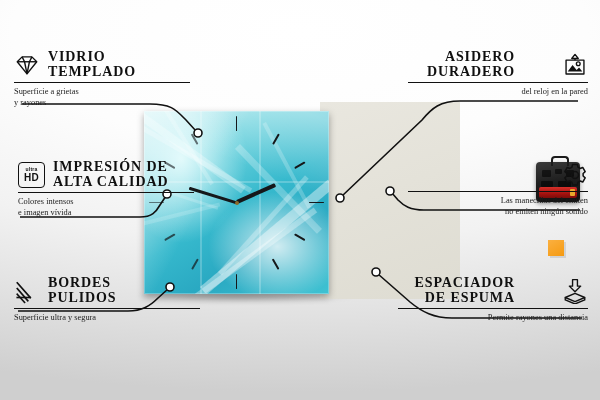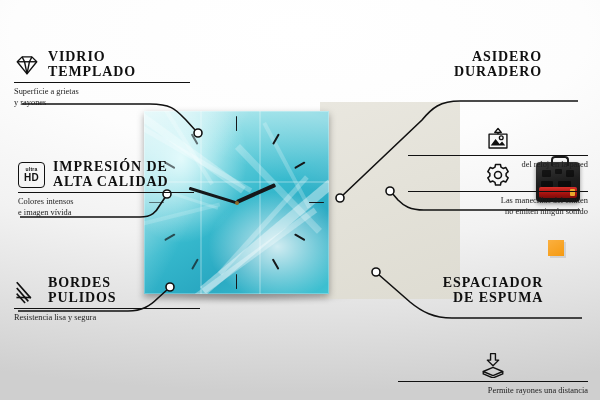--- a/index.html
+++ b/index.html
@@ -81,21 +81,21 @@
     font-weight:bold;font-size:14px;letter-spacing:.9px;color:#101010;
     line-height:14.5px;text-transform:uppercase;
   }
   .feat .rule{height:1.4px;background:#111;margin:3px 0 4px;}
   .feat .desc{
     font-family:"Liberation Serif", serif;
     font-size:8.4px;line-height:10.4px;color:#1c1c1c;
   }
   .feat.left .hrow{justify-content:flex-start;}
   .feat.left .ttl,.feat.left .desc{text-align:left;}
-  .feat.right .hrow{justify-content:flex-end;flex-direction:column;gap:47px;}
+  .feat.right .hrow{justify-content:flex-end;flex-direction:row;gap:47px;}
   .feat.right .ttl,.feat.right .desc{text-align:right;}
   .ico{width:26px;height:26px;flex:0 0 26px;display:block;}
   .hdbox{
     width:25px;height:24px;border:1.6px solid #111;border-radius:4px;
     display:flex;flex-direction:column;align-items:center;justify-content:center;
     font-family:"Liberation Sans", sans-serif;line-height:1;flex:0 0 25px;
   }
   .hdbox .u{font-size:5px;font-weight:bold;letter-spacing:.2px;color:#111;}
   .hdbox .h{font-size:10px;font-weight:bold;letter-spacing:.3px;color:#111;margin-top:1px;}
   
@@ -227,21 +227,21 @@
             <path d="M4,20 L13,30"></path>
           <path d="M20,24 L4,24"></path>
         </g>
       </svg>
       <div>
         <div class="ttl">BORDES</div>
         <div class="ttl">PULIDOS</div>
       </div>
     </div>
     <div class="rule"></div>
-    <div class="desc">Resistencia lisa y segura</div>
+    <div class="desc">Superficie ultra y segura</div>
   </div>
 
   <div class="feat right" id="f-asidero">
     <div class="hrow">
       <div>
         <div class="ttl">ASIDERO</div>
         <div class="ttl">DURADERO</div>
       </div>
       <svg class="ico" viewBox="0 0 32 32">
         <g fill="none" stroke="#111" stroke-width="1.7" stroke-linejoin="round">

